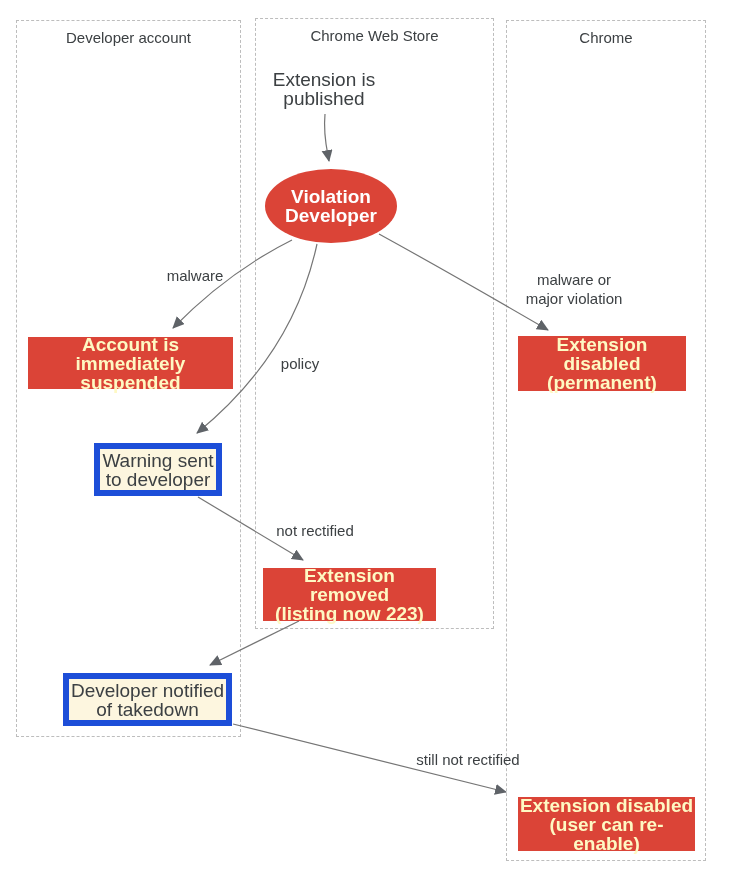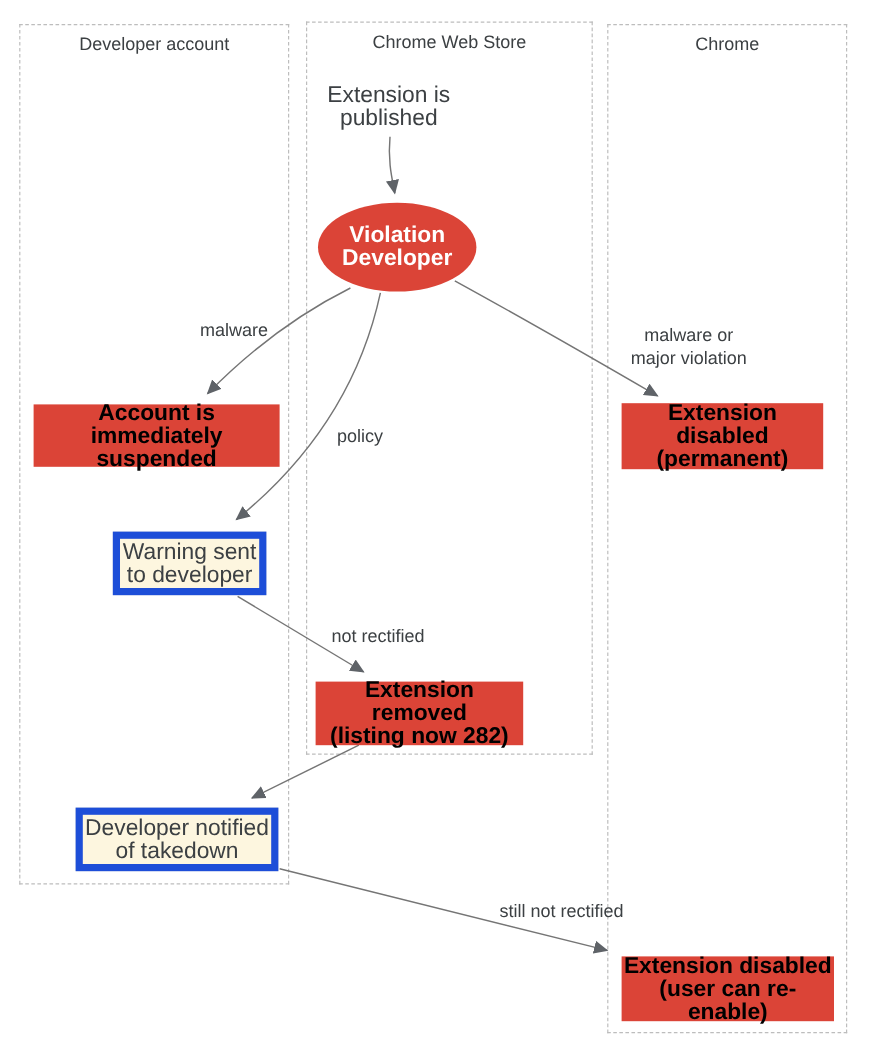--- a/index.html
+++ b/index.html
@@ -39,21 +39,21 @@
     display: flex;
     flex-direction: column;
     align-items: center;
     justify-content: center;
     text-align: center;
     font-size: 19px;
     line-height: 19px;
   }
   .node.red {
     background: #db4437;
-    color: #000000;
+    color: #fef9c3;
     font-weight: 600;
   }
   .node.cream {
     background: #fdf6df;
     border: 6px solid #1d4ed8;
     color: #3c4043;
     font-weight: 400;
   }
   .node.ellipse {
     background: #db4437;
@@ -126,21 +126,21 @@
     <div>(permanent)</div>
   </div>
 
   <div class="node cream" style="left:94px; top:443px; width:128px; height:53px;">
     <div>Warning sent</div>
     <div>to developer</div>
   </div>
 
   <div class="node red" style="left:263px; top:568px; width:173px; height:53px;">
     <div>Extension removed</div>
-    <div>(listing now 282)</div>
+    <div>(listing now 223)</div>
   </div>
 
   <div class="node cream" style="left:63px; top:673px; width:169px; height:53px;">
     <div>Developer notified</div>
     <div>of takedown</div>
   </div>
 
   <div class="node red" style="left:518px; top:797px; width:177px; height:54px;">
     <div>Extension disabled</div>
     <div>(user can re-enable)</div>

